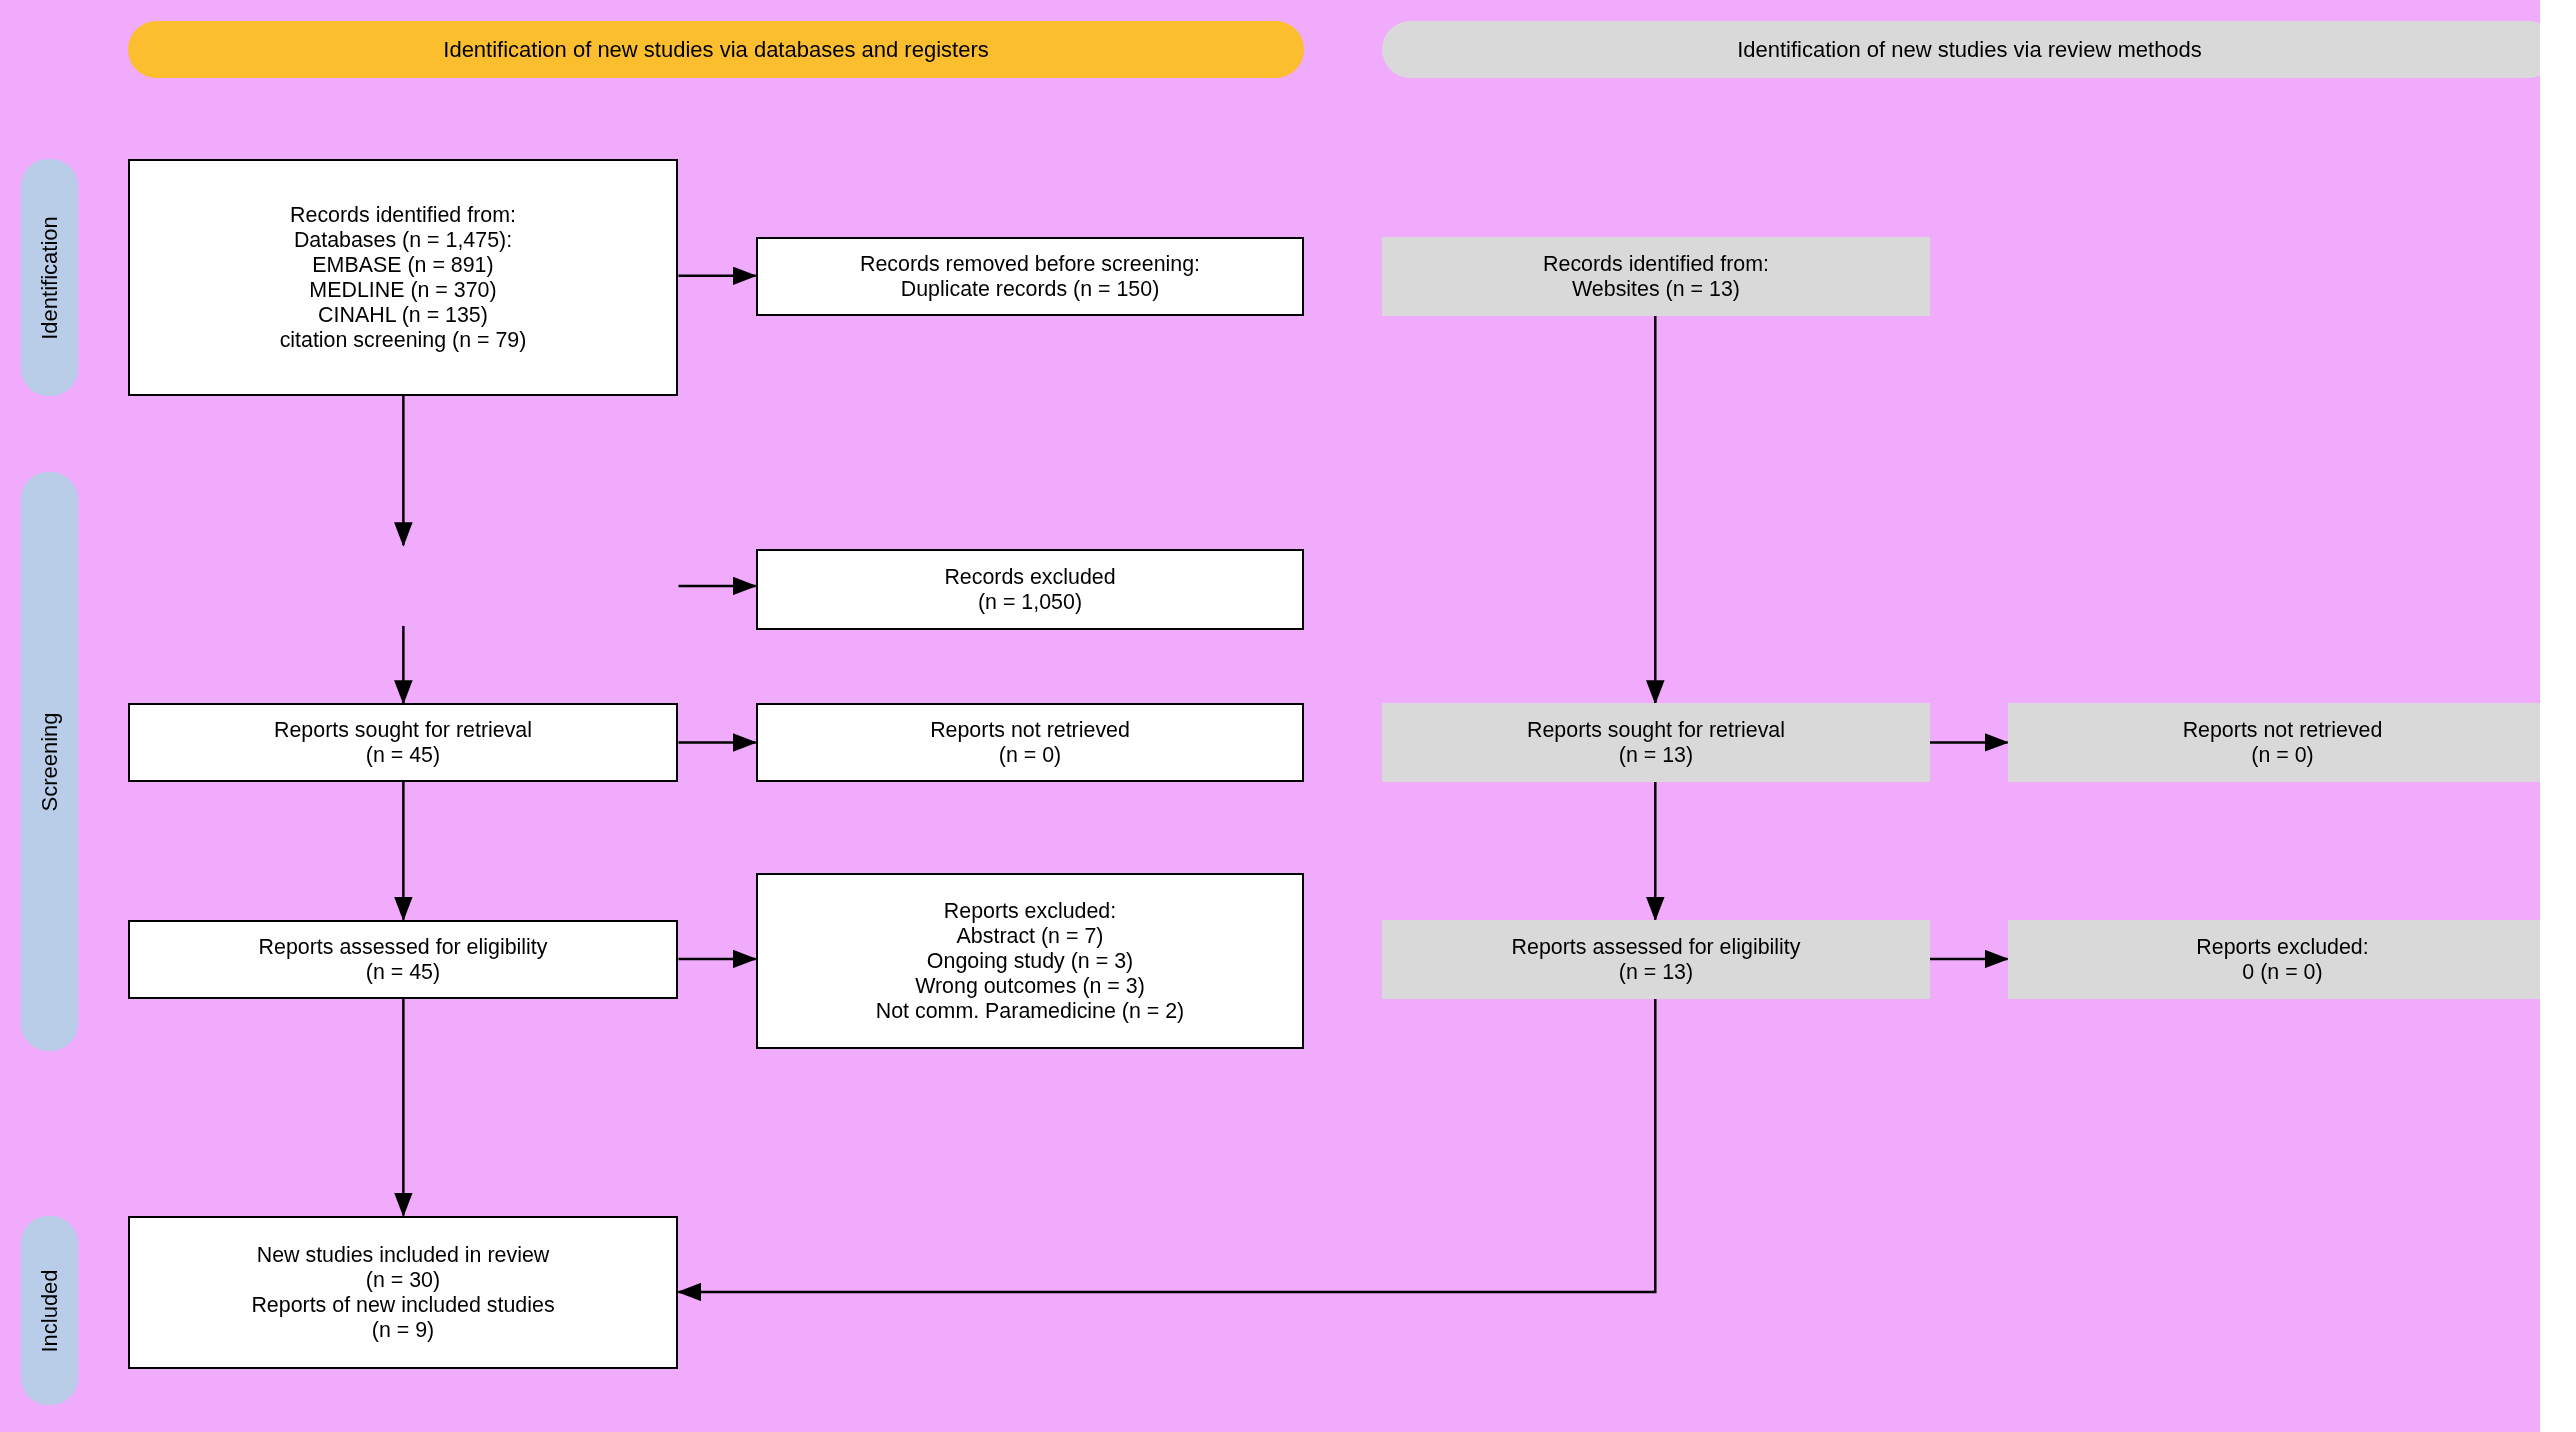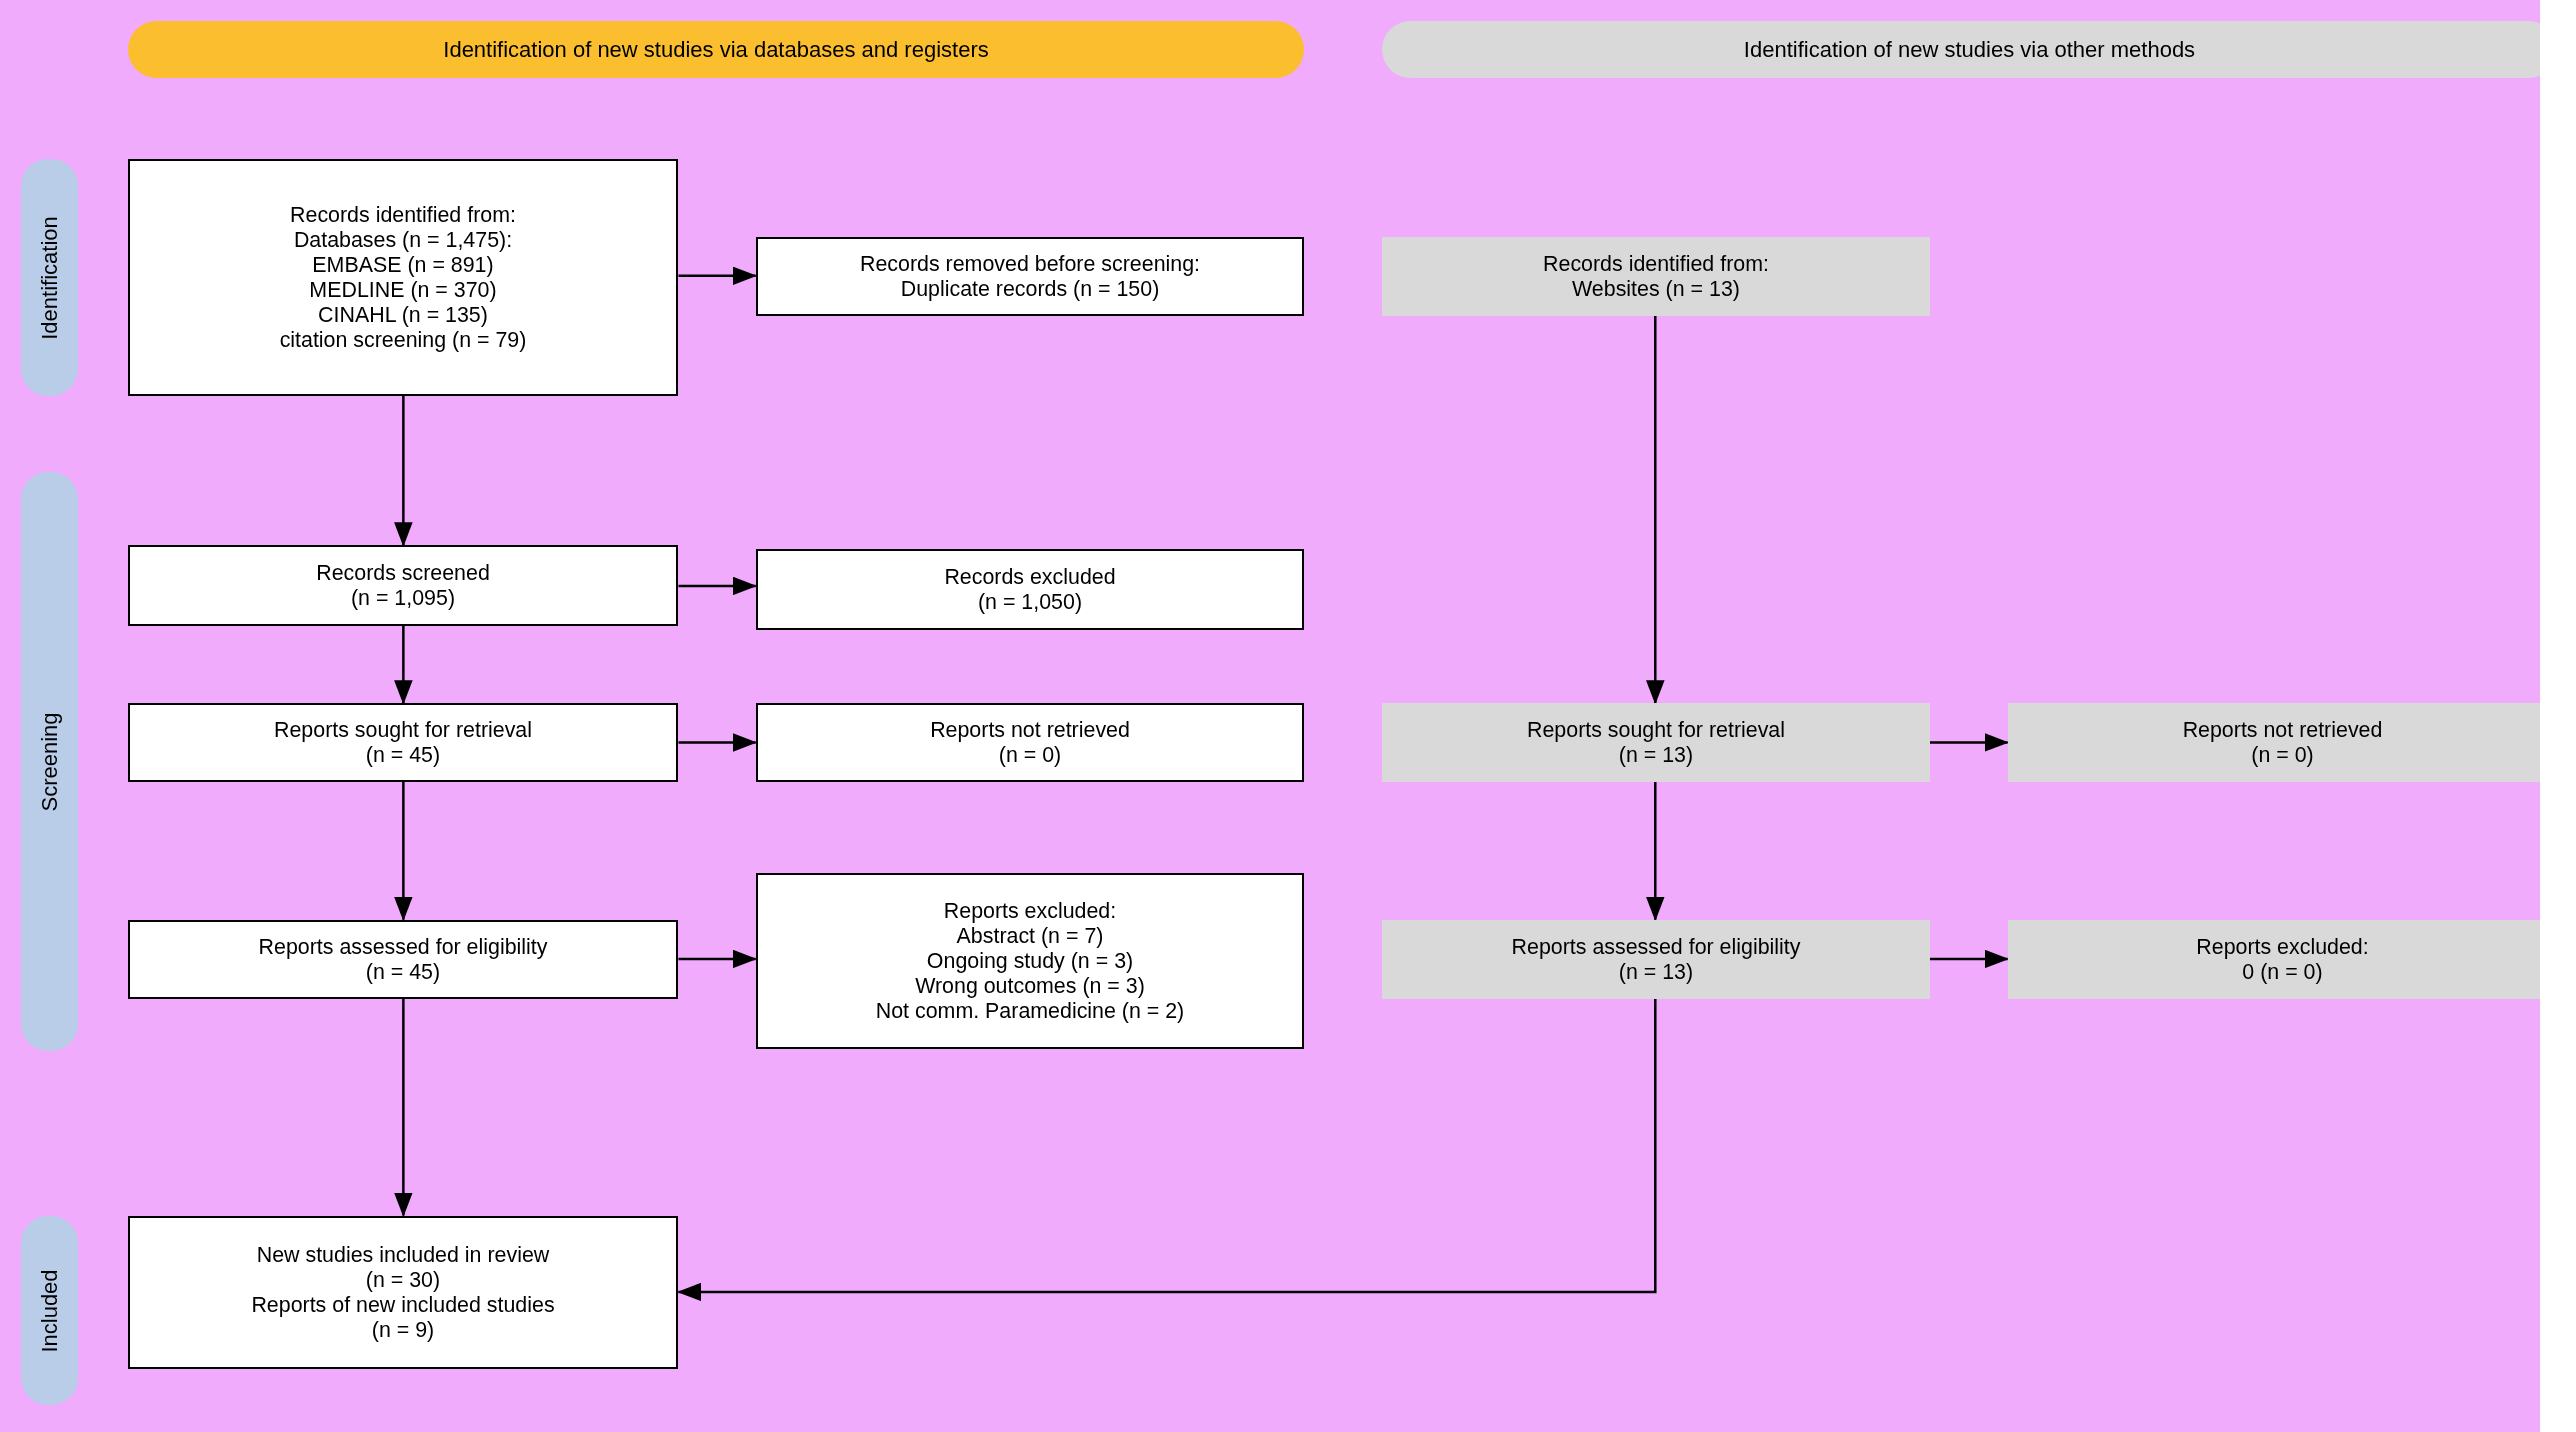--- a/index.html
+++ b/index.html
@@ -70,41 +70,39 @@
       <line x1="2316" y1="1094" x2="2316" y2="1287" marker-end="url(#ah)"></line>
       <line x1="2699" y1="1342" x2="2809" y2="1342" marker-end="url(#ah)"></line>
       <polyline points="2316,1398 2316,1808 949,1808" marker-end="url(#ah)"></polyline>
     </g>
   </svg>
 
   <div class="banner databases">
     <span>Identification of new studies via databases and registers</span>
   </div>
   <div class="banner other">
-    <span>Identification of new studies via other methods</span>
+    <span>Identification of new studies via review methods</span>
   </div>
 
   <div class="stage identification">
     <span>Identification</span>
   </div>
   <div class="stage screening">
     <span>Screening</span>
   </div>
   <div class="stage included">
     <span>Included</span>
   </div>
 
   <div class="box white c1" style="top:159px;  height:237px;">Records identified from:
 Databases (n = 1,475):
 EMBASE (n = 891)
 MEDLINE (n = 370)
 CINAHL (n = 135)
 citation screening (n = 79)</div>
-  <div class="box white c1" style="top:545px;  height:81px;">Records screened
-(n = 1,095)</div>
   <div class="box white c1" style="top:703px;  height:79px;">Reports sought for retrieval
 (n = 45)</div>
   <div class="box white c1" style="top:920px; height:79px;">Reports assessed for eligibility
 (n = 45)</div>
   <div class="box white c1" style="top:1216px; height:153px;">New studies included in review
 (n = 30)
 Reports of new included studies
 (n = 9)</div>
 
   <div class="box white c2" style="top:237px;  height:79px;">Records removed before screening:

